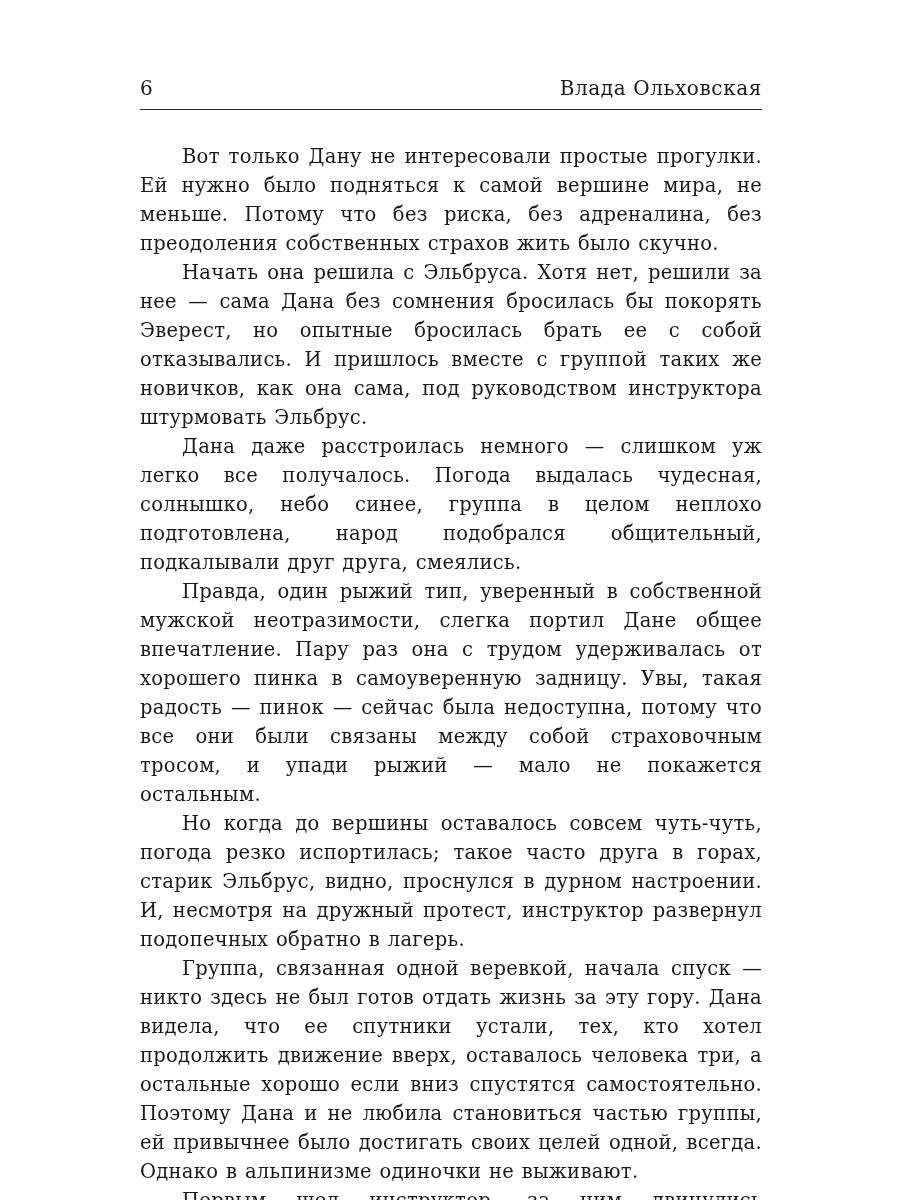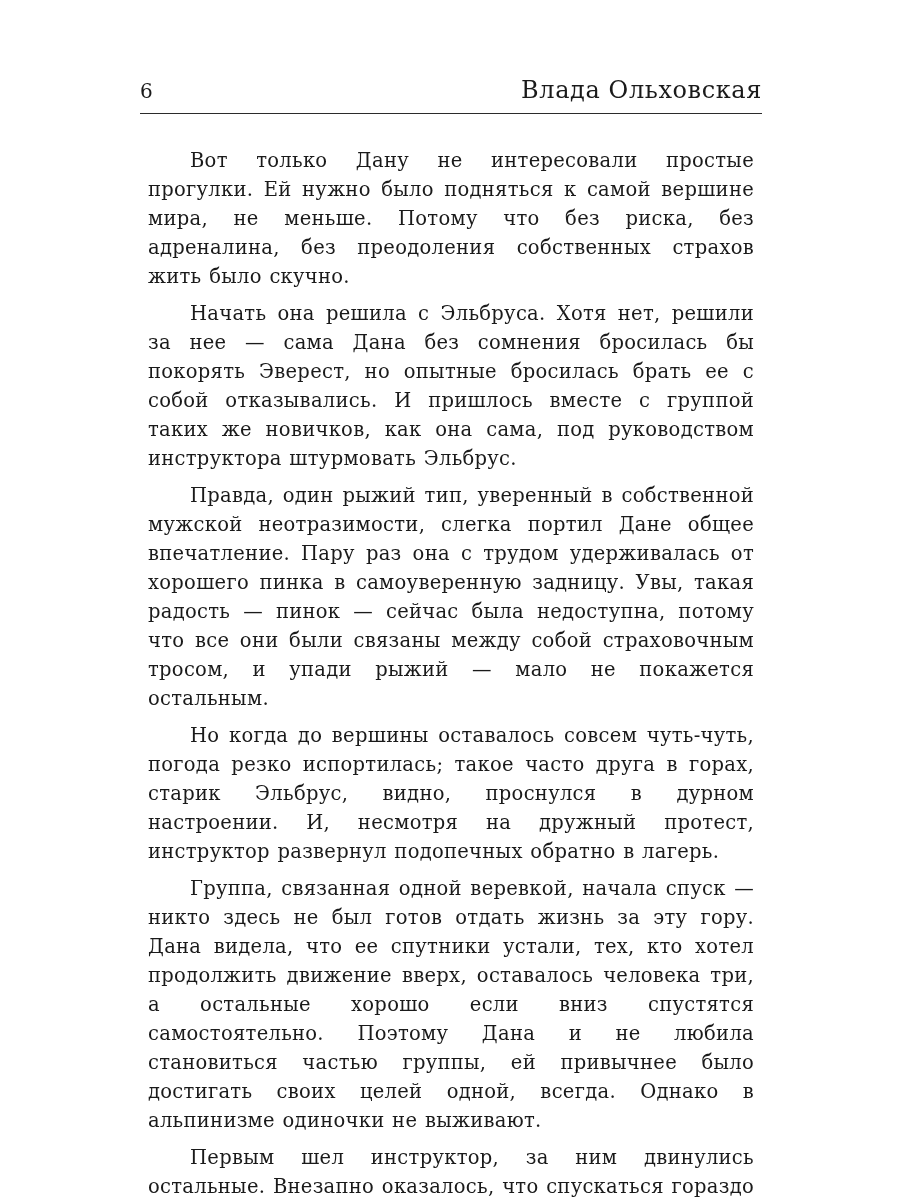--- a/index.html
+++ b/index.html
@@ -27,52 +27,53 @@
     align-items: baseline;
     border-bottom: 1.5px solid #2b2b2b;
     padding-bottom: 9px;
     font-size: 20px;
     letter-spacing: 0.03em;
   }
   .running-header .page-number {
     font-size: 20px;
   }
   .running-header .running-title {
-    font-size: 24px;
+    font-size: 20px;
   }
   .body-text {
     margin-top: 32px;
     font-size: 19.5px;
     line-height: 29px;
     text-align: justify;
     letter-spacing: 0.015em;
     word-spacing: 0.06em;
     hyphens: auto;
     -webkit-hyphens: auto;
   }
   .body-text p {
-    margin: 8px;
+    margin: 0;
     padding: 0;
     text-indent: 42px;
   }
 </style>
 </head>
 <body>
 
 <div class="page">
   <div class="page-inner">
 
     <div class="running-header">
       <span class="page-number">6</span>
       <span class="running-title">Влада Ольховская</span>
     </div>
 
     <div class="body-text" lang="ru">
       <p>Вот только Дану не интересовали простые прогулки. Ей нужно было подняться к самой вершине мира, не меньше. Потому что без риска, без адреналина, без преодоления собственных страхов жить было скучно.</p>
       <p>Начать она решила с Эльбруса. Хотя нет, решили за нее — сама Дана без сомнения бросилась бы покорять Эверест, но опытные бросилась брать ее с собой отказывались. И пришлось вместе с группой таких же новичков, как она сама, под руководством инструктора штурмовать Эльбрус.</p>
+      <p>Дана даже расстроилась немного — слишком уж легко все получалось. Погода выдалась чудесная, солнышко, небо синее, группа в целом неплохо подготовлена, народ подобрался общительный, подкалывали друг друга, смеялись.</p>
       <p>Правда, один рыжий тип, уверенный в собственной мужской неотразимости, слегка портил Дане общее впечатление. Пару раз она с трудом удерживалась от хорошего пинка в самоуверенную задницу. Увы, такая радость — пинок — сейчас была недоступна, потому что все они были связаны между собой страховочным тросом, и упади рыжий — мало не покажется остальным.</p>
       <p>Но когда до вершины оставалось совсем чуть-чуть, погода резко испортилась; такое часто друга в горах, старик Эльбрус, видно, проснулся в дурном настроении. И, несмотря на дружный протест, инструктор развернул подопечных обратно в лагерь.</p>
       <p>Группа, связанная одной веревкой, начала спуск — никто здесь не был готов отдать жизнь за эту гору. Дана видела, что ее спутники устали, тех, кто хотел продолжить движение вверх, оставалось человека три, а остальные хорошо если вниз спустятся самостоятельно. Поэтому Дана и не любила становиться частью группы, ей привычнее было достигать своих целей одной, всегда. Однако в альпинизме одиночки не выживают.</p>
       <p>Первым шел инструктор, за ним двинулись остальные. Внезапно оказалось, что спускаться гораздо сложнее, чем</p>
     </div>
 
   </div>
 </div>
 
 </body></html>

